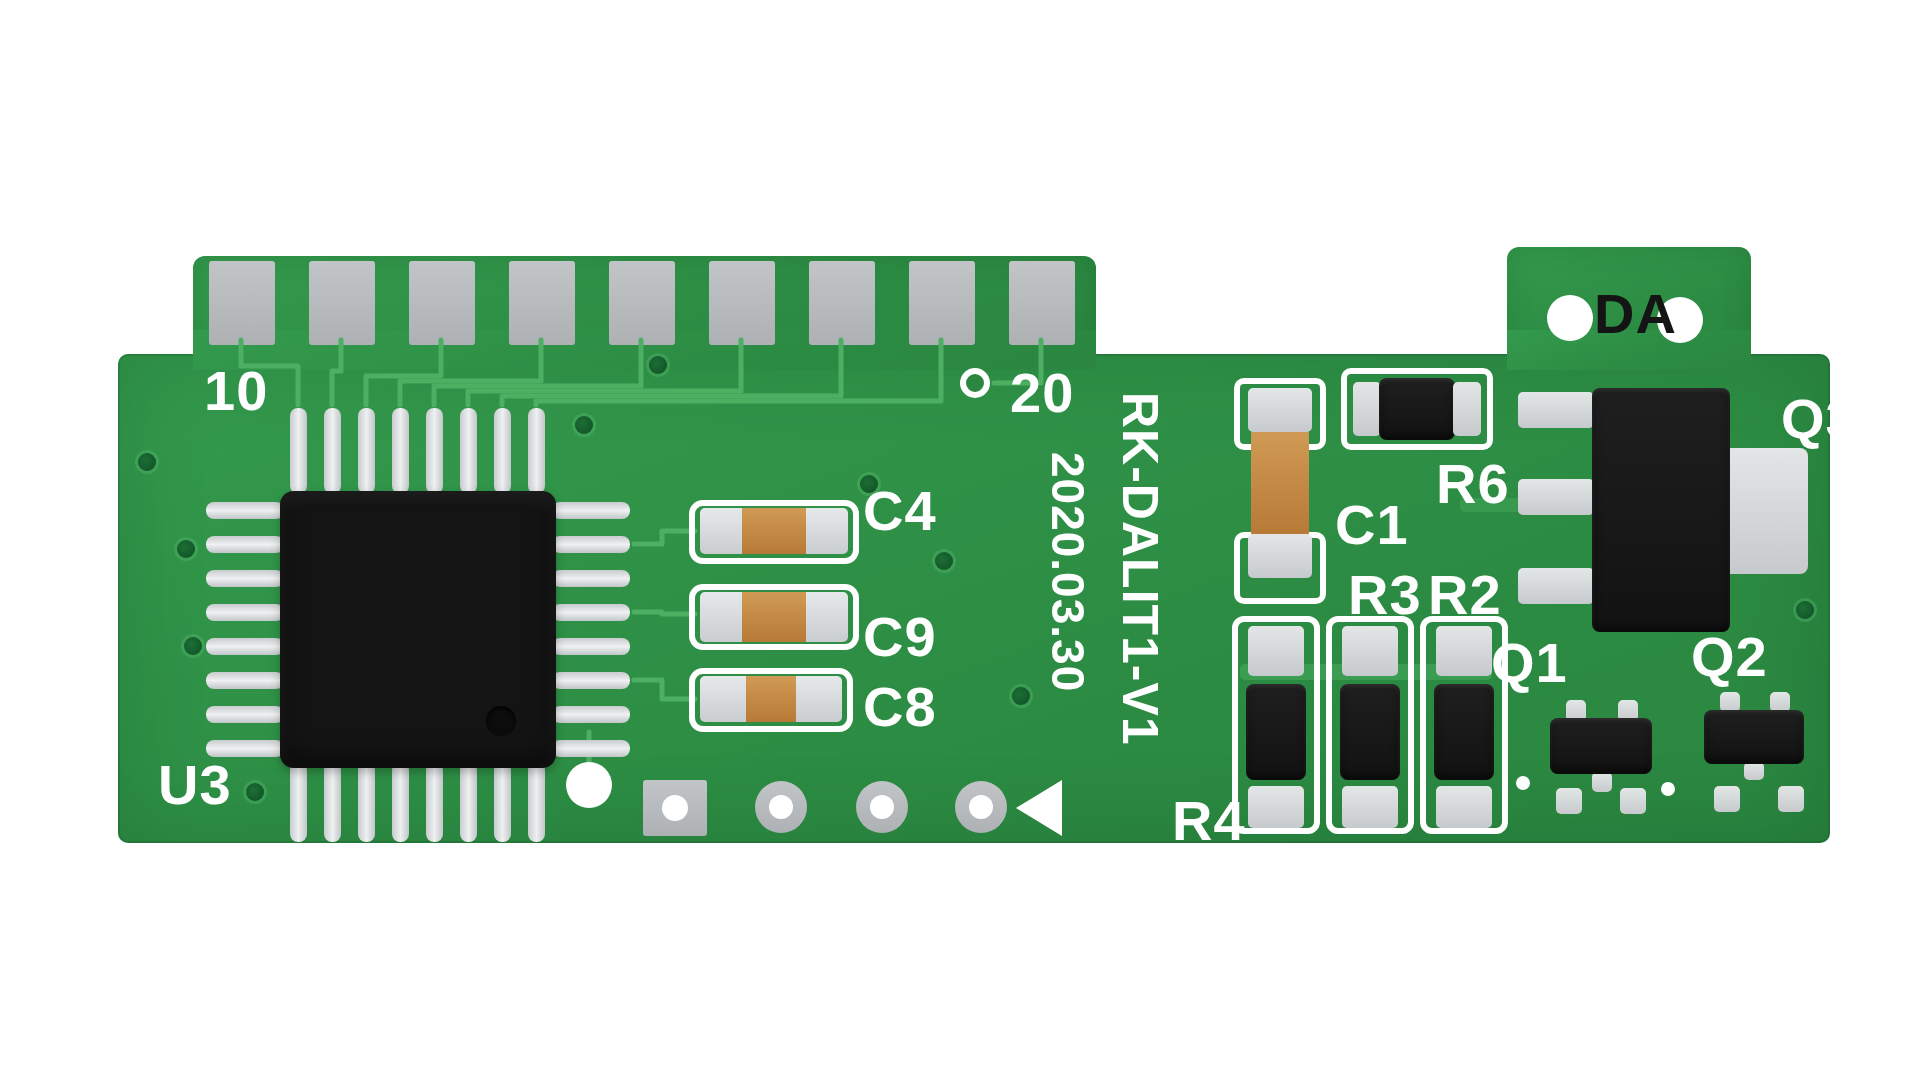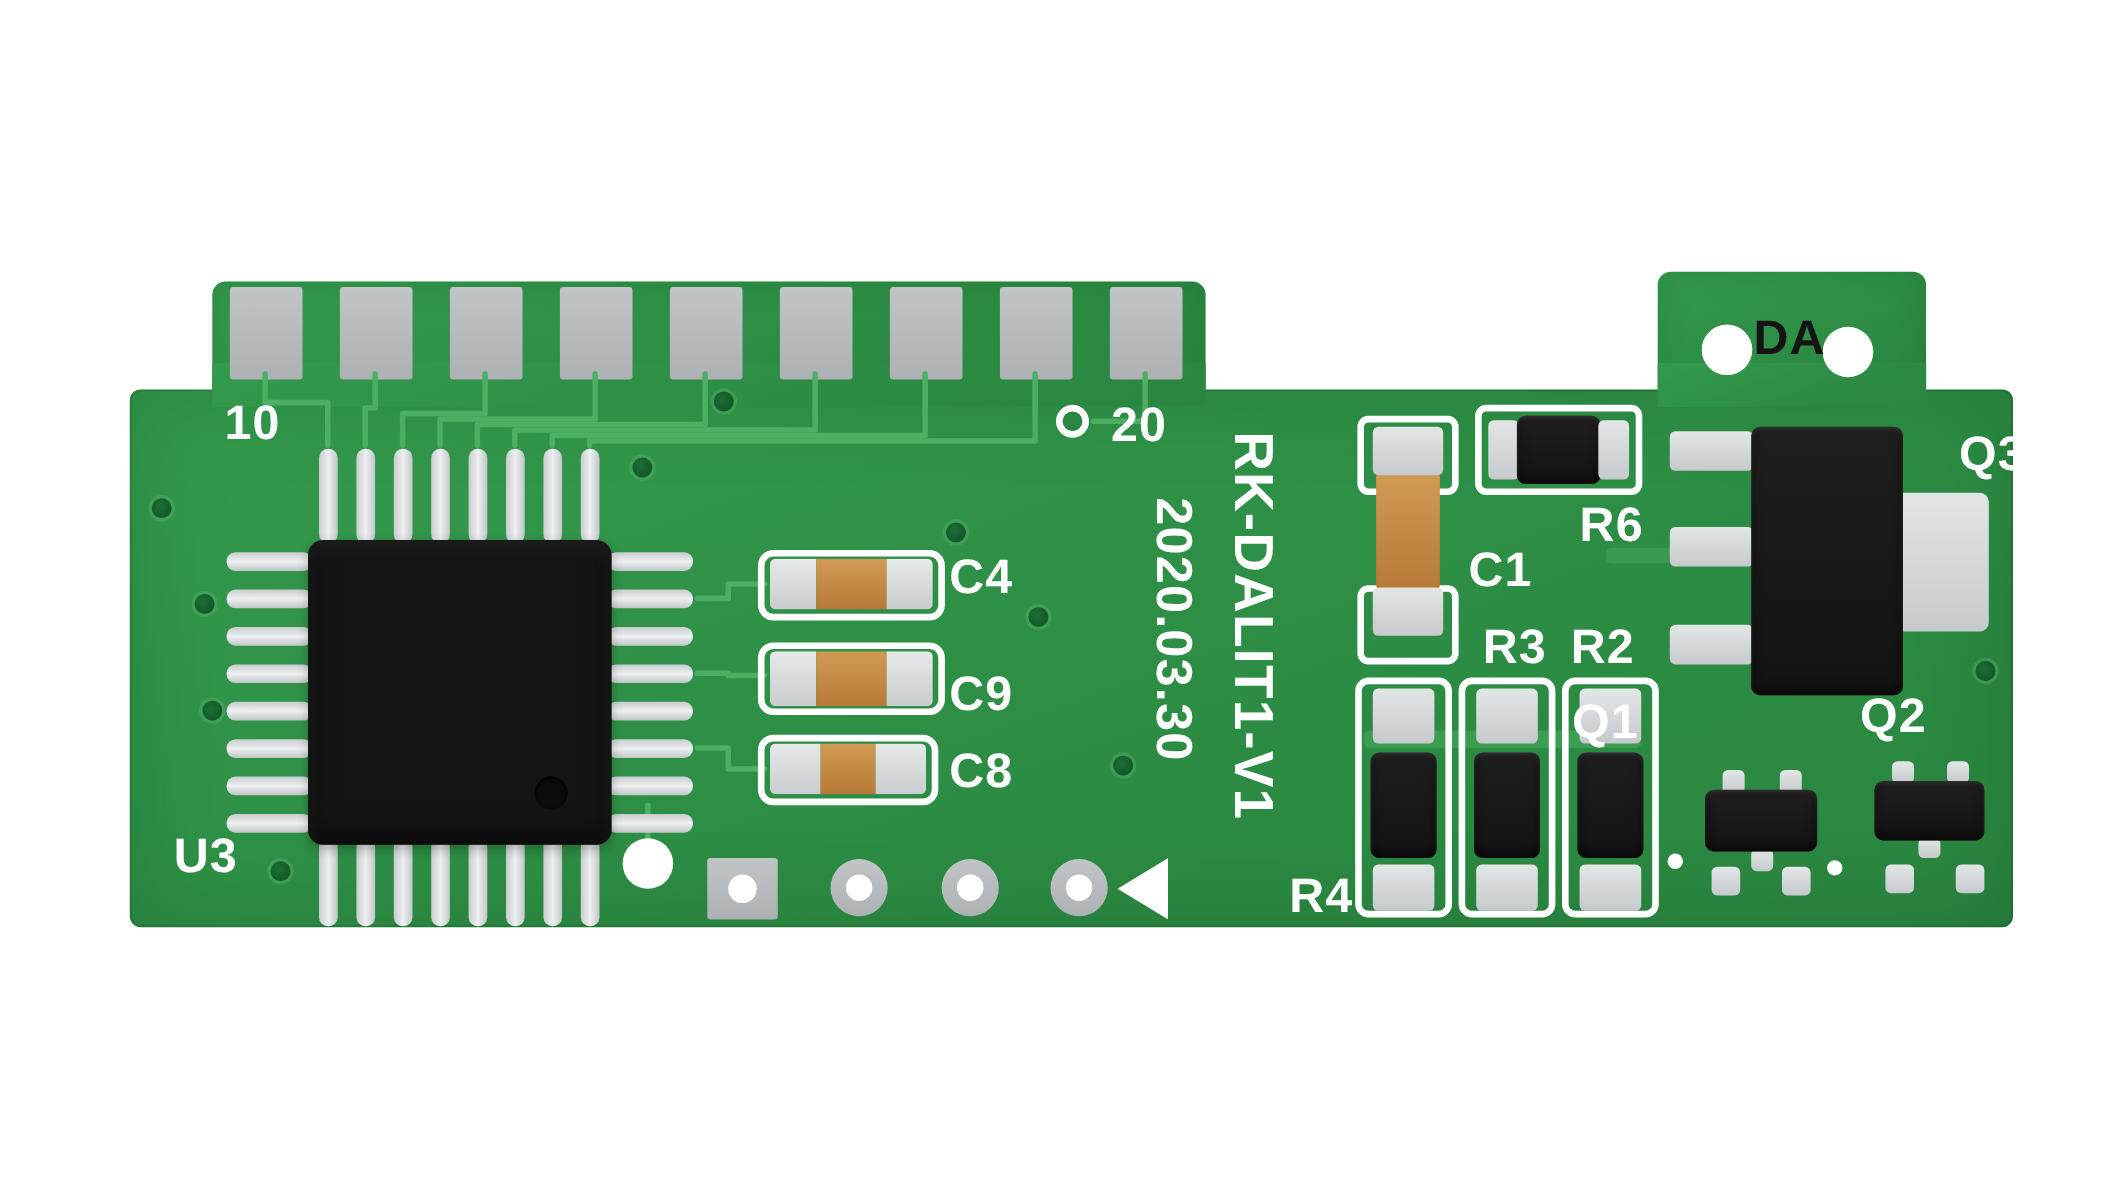--- a/index.html
+++ b/index.html
@@ -6,21 +6,21 @@
   html,body{background:#fff}
   .stage{position:relative;width:1920px;height:1080px;background:#fff;overflow:hidden;
          font-family:"Liberation Sans",sans-serif;}
   .abs{position:absolute}
   .green{background:linear-gradient(160deg,#339a4d,#2c8c43 60%,#2a8640)}
   .board{border-radius:10px;box-shadow:inset 0 0 90px rgba(0,45,15,.18),inset 0 0 0 2px rgba(0,0,0,.10)}
   .tab{border-radius:12px 12px 0 0;box-shadow:inset 0 0 30px rgba(0,45,15,.15)}
   .cpad{background:linear-gradient(180deg,#c2c5c7,#aeb1b3);border-radius:3px}
   .silk{color:#fff;font-weight:700;letter-spacing:1px;line-height:1.05}
   .dark{color:#141414}
-  .s44{font-size:44px}.s46{font-size:46px}.s50{font-size:50px}
+  .s44{font-size:56px}.s46{font-size:46px}.s50{font-size:50px}
   .rot{transform-origin:0 0;transform:rotate(90deg);white-space:nowrap}
   .outline{border:6px solid #fff;border-radius:14px}
   .pinv{background:linear-gradient(90deg,#c8ccce,#eef0f1 50%,#c2c6c8);border-radius:8px}
   .pinh{background:linear-gradient(180deg,#c8ccce,#eef0f1 50%,#c2c6c8);border-radius:8px}
   .blackp{background:linear-gradient(180deg,#1f1f1f,#121212);border-radius:8px;
           box-shadow:inset 0 2px 4px rgba(255,255,255,.10),inset 0 -4px 10px rgba(0,0,0,.6)}
   .icbody{background:#141414;border-radius:14px;
           box-shadow:inset 0 6px 18px rgba(255,255,255,.06),inset 0 -10px 24px rgba(0,0,0,.55),0 4px 10px rgba(0,0,0,.25)}
   .silver{background:linear-gradient(180deg,#e3e6e7,#c6cacc);border-radius:5px}
   .orange{background:linear-gradient(180deg,#d09a55,#b77a36);border-radius:4px}
@@ -196,28 +196,28 @@
   <div class="abs cpad" style="left:955px;top:781px;width:52px;height:52px;border-radius:50%"></div>
   <div class="abs wdot" style="left:969px;top:795px;width:24px;height:24px"></div>
   <div class="abs tri" style="left:1016px;top:780px;width:46px;height:56px"></div>
 
   <div class="abs wdot" style="left:1547px;top:295px;width:46px;height:46px"></div>
   <div class="abs wdot" style="left:1657px;top:297px;width:46px;height:46px"></div>
 
   <div class="abs silk s44" style="left:204px;top:362px">10</div>
   <div class="abs silk s44" style="left:1010px;top:364px">20</div>
   <div class="abs silk s44" style="left:158px;top:756px">U3</div>
-  <div class="abs silk s44" style="left:863px;top:502px">C4</div>
+  <div class="abs silk s44" style="left:863px;top:482px">C4</div>
   <div class="abs silk s44" style="left:863px;top:608px">C9</div>
   <div class="abs silk s44" style="left:863px;top:678px">C8</div>
   <div class="abs silk s46 rot" style="left:1092px;top:452px">2020.03.30</div>
   <div class="abs silk s50 rot" style="left:1166px;top:392px">RK-DALIT1-V1</div>
   <div class="abs silk s44" style="left:1335px;top:496px">C1</div>
   <div class="abs silk s44" style="left:1436px;top:455px">R6</div>
   <div class="abs silk s44" style="left:1348px;top:566px">R3</div>
   <div class="abs silk s44" style="left:1428px;top:566px">R2</div>
   <div class="abs silk s44" style="left:1172px;top:792px">R4</div>
-  <div class="abs silk s44" style="left:1429px;top:634px">Q1</div>
+  <div class="abs silk s44" style="left:1491px;top:634px">Q1</div>
   <div class="abs silk s44" style="left:1691px;top:628px">Q2</div>
   <div class="abs silk s44" style="left:1781px;top:390px">Q3</div>
   <div class="abs silk s44 dark" style="left:1594px;top:285px">DA</div>
 
 </div>
 
 </body></html>

